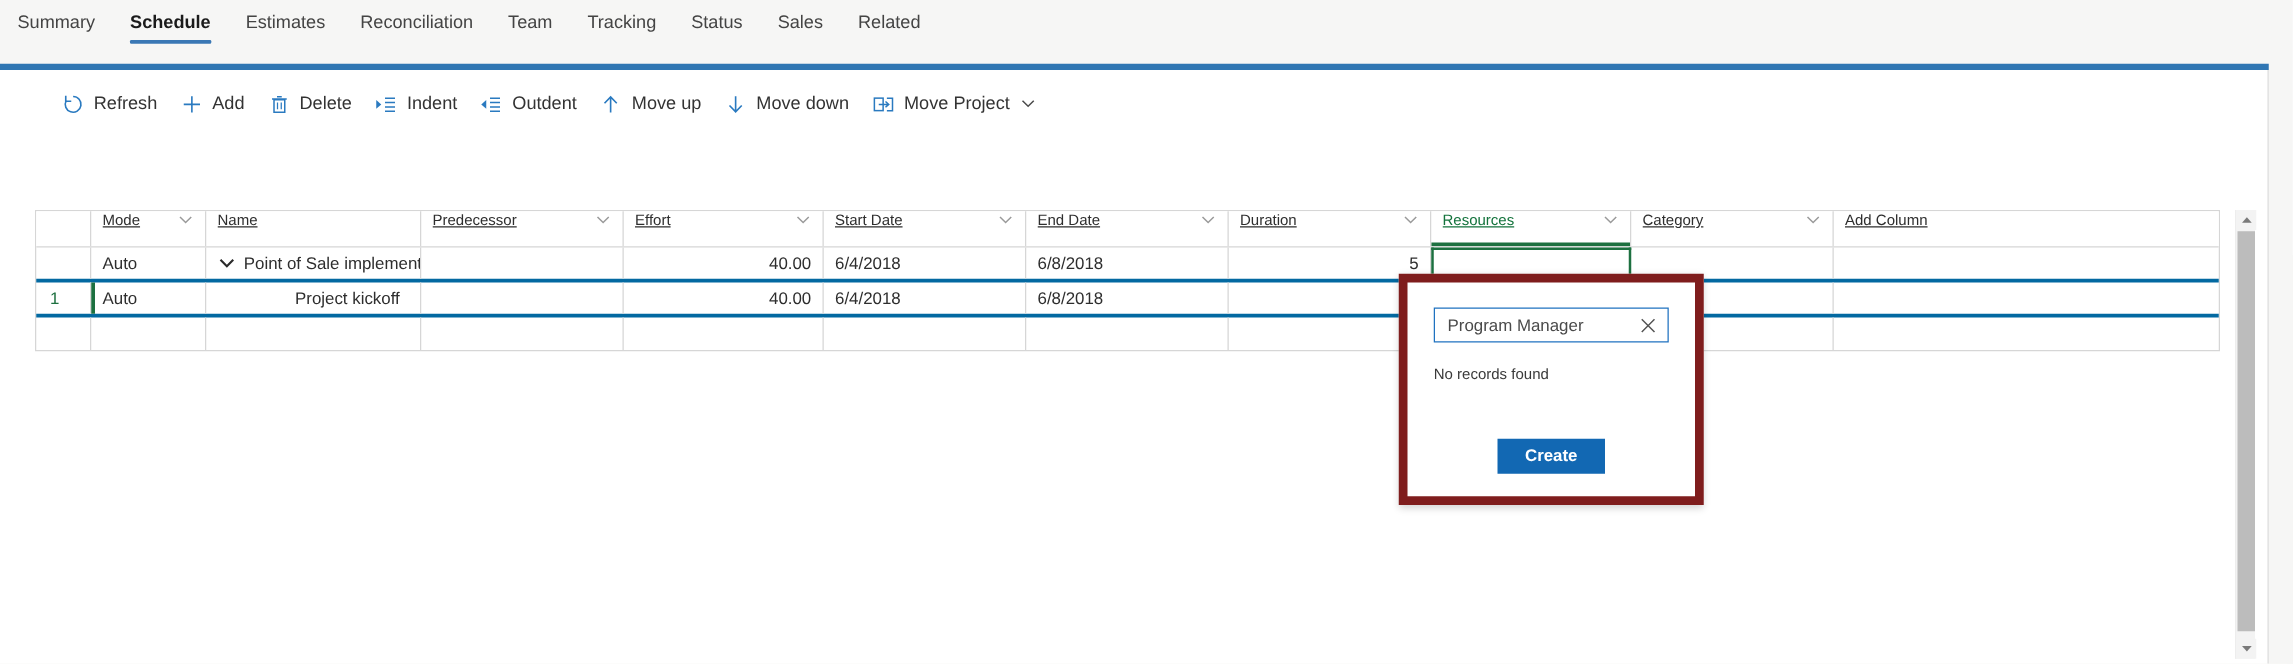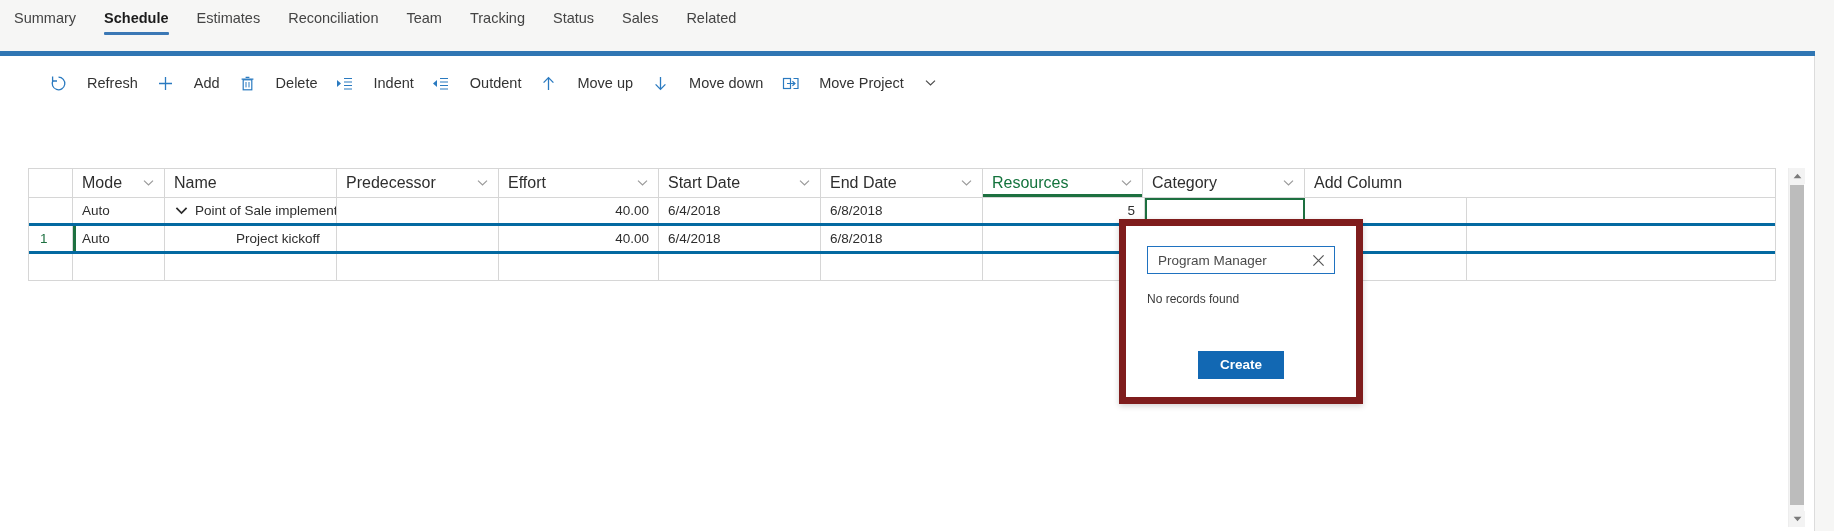--- a/index.html
+++ b/index.html
@@ -73,21 +73,20 @@
   }
   .tb-btn {
     display: flex;
     align-items: center;
     height: 30px;
     padding: 0 9px;
     font-size: 14.5px;
     color: #333333;
     cursor: pointer;
     white-space: nowrap;
-    gap: 12px;
   }
   .tb-icon {
     width: 19px; height: 19px;
     margin-right: 7px;
     display: inline-flex;
     align-items: center;
     justify-content: center;
     flex: none;
   }
   .tb-icon svg { display: block; }
@@ -111,30 +110,30 @@
   }
   .grid-row { display: flex; }
   .grid-head {
     height: 28px;
     background: #ffffff;
     border-bottom: 1px solid #d6d6d6;
   }
   .hcell {
     position: relative;
     display: flex;
-    align-items: center;
-    font-size: 16px;
+    font-size: 12px;
     color: #2e2e2e;
     padding: 0 9px;
     border-right: 1px solid #d6d6d6;
     box-sizing: border-box;
     height: 100%;
     cursor: pointer;
     white-space: nowrap;
     overflow: hidden;
+    text-decoration: underline;
   }
   .hcell:last-child { border-right: none; }
   .hcell .hlabel { flex: 1 1 auto; overflow: hidden; text-overflow: clip; }
   .hcell .hcaret {
     flex: none;
     width: 14px; height: 14px;
     display: inline-flex;
     align-items: center;
     justify-content: center;
     margin-left: 6px;
@@ -454,20 +453,28 @@
             </span>
           </div>
         <div class="hcell" style="width:162px">
             <span class="hlabel">End Date</span>
             <span class="hcaret">
               <svg width="11" height="8" viewBox="0 0 11 8">
                 <path d="M1 1.6 L5.5 6 L10 1.6" fill="none" stroke="#9a9a9a" stroke-width="1.2"></path>
               </svg>
             </span>
           </div>
+        <div class="hcell" style="width:162px">
+            <span class="hlabel">Duration</span>
+            <span class="hcaret">
+              <svg width="11" height="8" viewBox="0 0 11 8">
+                <path d="M1 1.6 L5.5 6 L10 1.6" fill="none" stroke="#9a9a9a" stroke-width="1.2"></path>
+              </svg>
+            </span>
+          </div>
         <div class="hcell active-col" style="width:160px">
             <span class="hlabel">Resources</span>
             <span class="hcaret">
               <svg width="11" height="8" viewBox="0 0 11 8">
                 <path d="M1 1.6 L5.5 6 L10 1.6" fill="none" stroke="#9a9a9a" stroke-width="1.2"></path>
               </svg>
             </span>
             <span class="hunder"></span>
           </div>
         <div class="hcell" style="width:162px">

